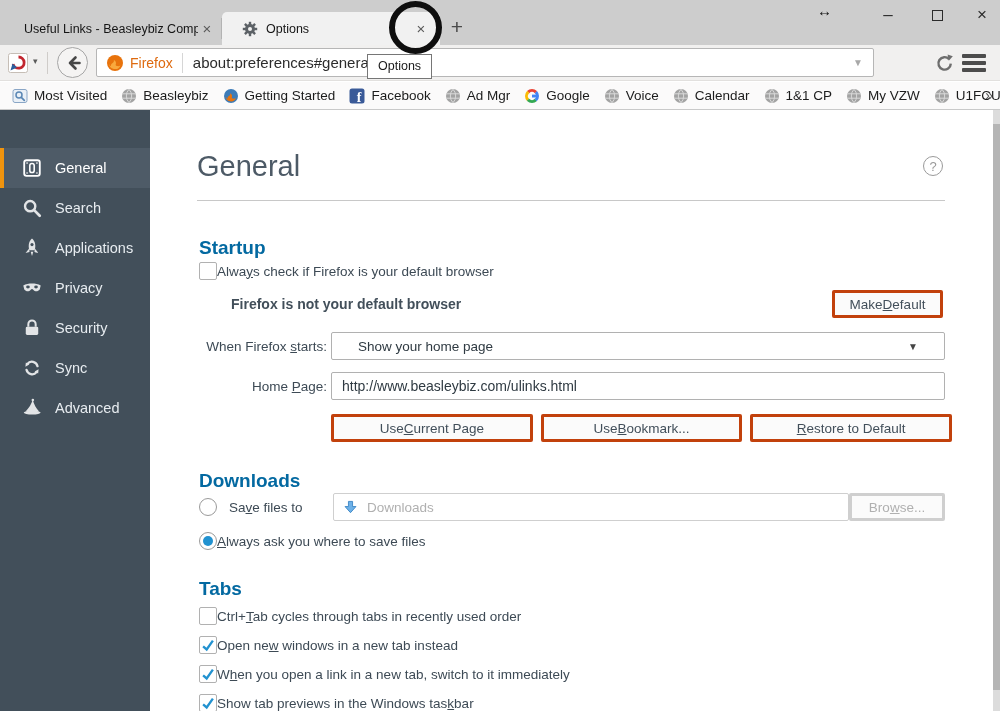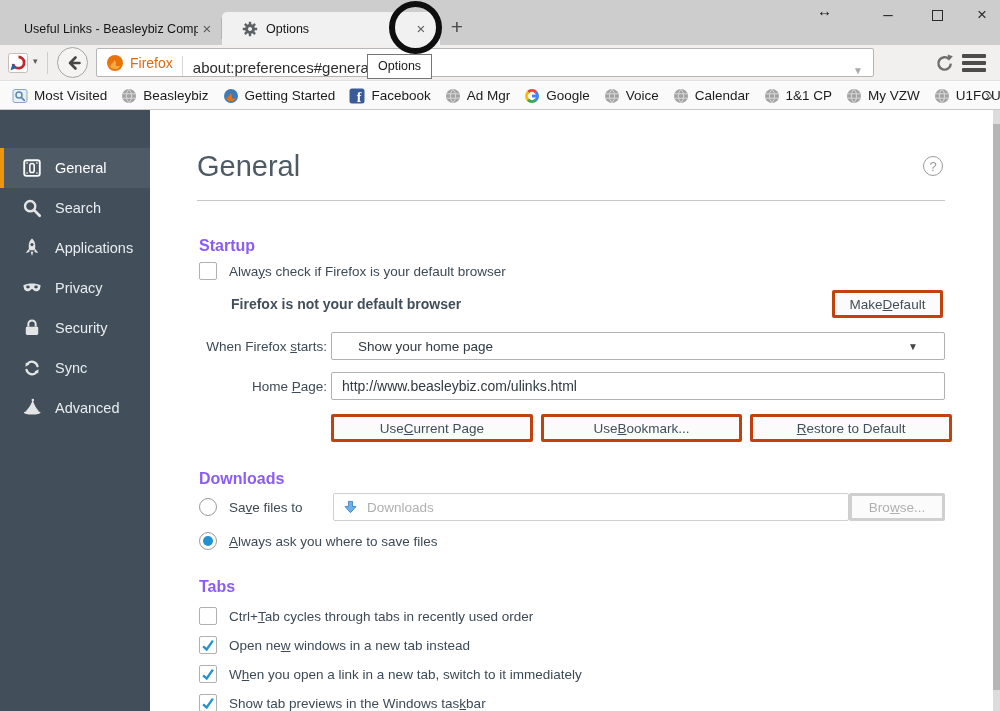--- a/index.html
+++ b/index.html
@@ -30,21 +30,21 @@
 
   
   .navbar { position:absolute; left:0; top:45px; width:1000px; height:36px; background:#f1f0ef;
             border-bottom:1px solid #e2e0de; }
   .ext-button { position:absolute; left:7px; top:7px; width:22px; height:22px; }
   .ext-caret { position:absolute; left:33px; top:11px; font-size:9px; color:#5a5a5a; }
   .nav-sep { position:absolute; left:47px; top:7px; width:1px; height:22px; background:#cfccc9; }
   .back-button { position:absolute; left:57px; top:2px; width:31px; height:31px; border:1px solid #a6a6a6;
                  border-radius:50%; background:#f5f4f3; display:flex; align-items:center; justify-content:center; }
   .urlbar { position:absolute; left:96px; top:3px; width:778px; height:29px; background:#fff;
-            border:1px solid #b6b6b6; border-radius:2px; display:flex; align-items:flex-end; }
+            border:1px solid #b6b6b6; border-radius:2px; display:flex; align-items:center; }
   .identity { display:flex; align-items:center; padding:0 9px; height:100%; }
   .identity-label { color:#de6a0f; font-size:14px; margin-left:6px; }
   .urlbar-sep { width:1px; height:20px; background:#d6d6d6; }
   .url-text { color:#2c2c2c; font-size:15px; margin-left:10px; flex:1; white-space:nowrap; overflow:hidden; }
   .urlbar-caret { color:#a8a8a8; font-size:10px; padding:0 10px; }
   .reload-button { position:absolute; left:933px; top:7px; width:22px; height:22px; }
   .menu-button { position:absolute; left:960px; top:8px; width:28px; height:20px; display:flex;
                  flex-direction:column; justify-content:space-between; padding:1px 2px; }
   .menu-bar { height:3.6px; background:#4c4c4c; border-radius:1px; }
   .tooltip { position:absolute; left:367px; top:54px; background:#ffffff; border:1px solid #767676;
@@ -67,30 +67,30 @@
   .side-item.active { background:#4e5b67; color:#ffffff; border-left:4px solid #f0940e; padding-left:17px; }
   .side-item.active .side-icon { opacity:1; }
   .sidebar-pad { height:38px; }
 
   .content { position:absolute; left:150px; top:0; width:843px; height:601px; background:#fff; overflow:hidden; }
   .page-title { position:absolute; left:47px; top:40px; font-size:29px; font-weight:300; color:#4d5a66; }
   .help-button { position:absolute; right:50px; top:46px; width:20px; height:20px; border:1.5px solid #9a9a9a;
                  border-radius:50%; color:#9a9a9a; font-size:13px; display:flex; align-items:center; justify-content:center; }
   .title-rule { position:absolute; left:47px; top:90px; width:748px; border-top:1px solid #c8c8c8; }
 
-  .section-h { position:absolute; left:49px; font-size:16px; font-weight:bold; color:#8b5cf6; }
+  .section-h { position:absolute; left:49px; font-size:19px; font-weight:bold; color:#0369a1; }
   .row { position:absolute; left:47px; width:748px; display:flex; align-items:center; color:#3d4a55; font-size:13.5px; }
 
   .checkbox { width:18px; height:18px; background:#fff; border:1px solid #b1b1b1; border-radius:2px;
               margin-left:2px; flex:none; display:flex; align-items:center; justify-content:center; }
   .radio { width:18px; height:18px; background:#fff; border:1px solid #9a9a9a; border-radius:50%;
            margin-left:2px; flex:none; position:relative; }
   .radio.selected::after { content:""; position:absolute; left:3px; top:3px; width:10px; height:10px;
                            border-radius:50%; background:#2292d0; }
-  .cb-label { margin-left:12px; }
+  .cb-label { }
 
   .bold-note { font-weight:bold; color:#424f5a; font-size:14px; margin-left:34px; }
   .btn { background:#fbfbfb; border:3px solid #c2410c; border-radius:2px; color:#424f5a; font-size:13.5px;
          font-family:"Liberation Sans", sans-serif; display:flex; align-items:center; justify-content:center; height:28px; }
   .field-label { width:130px; text-align:right; flex:none; }
   .select { margin-left:4px; flex:1; height:28px; background:#fff; border:1px solid #b1b1b1; border-radius:2px;
             display:flex; align-items:center; padding:0 26px; font-size:13.5px; color:#2f3a42; }
   .select .caret { margin-left:auto; font-size:10px; color:#444; }
   .text-input { margin-left:4px; flex:1; height:28px; background:#fff; border:1px solid #b1b1b1; border-radius:2px;
                 display:flex; align-items:center; padding:0 10px; font-size:14px; color:#2f3a42; }

